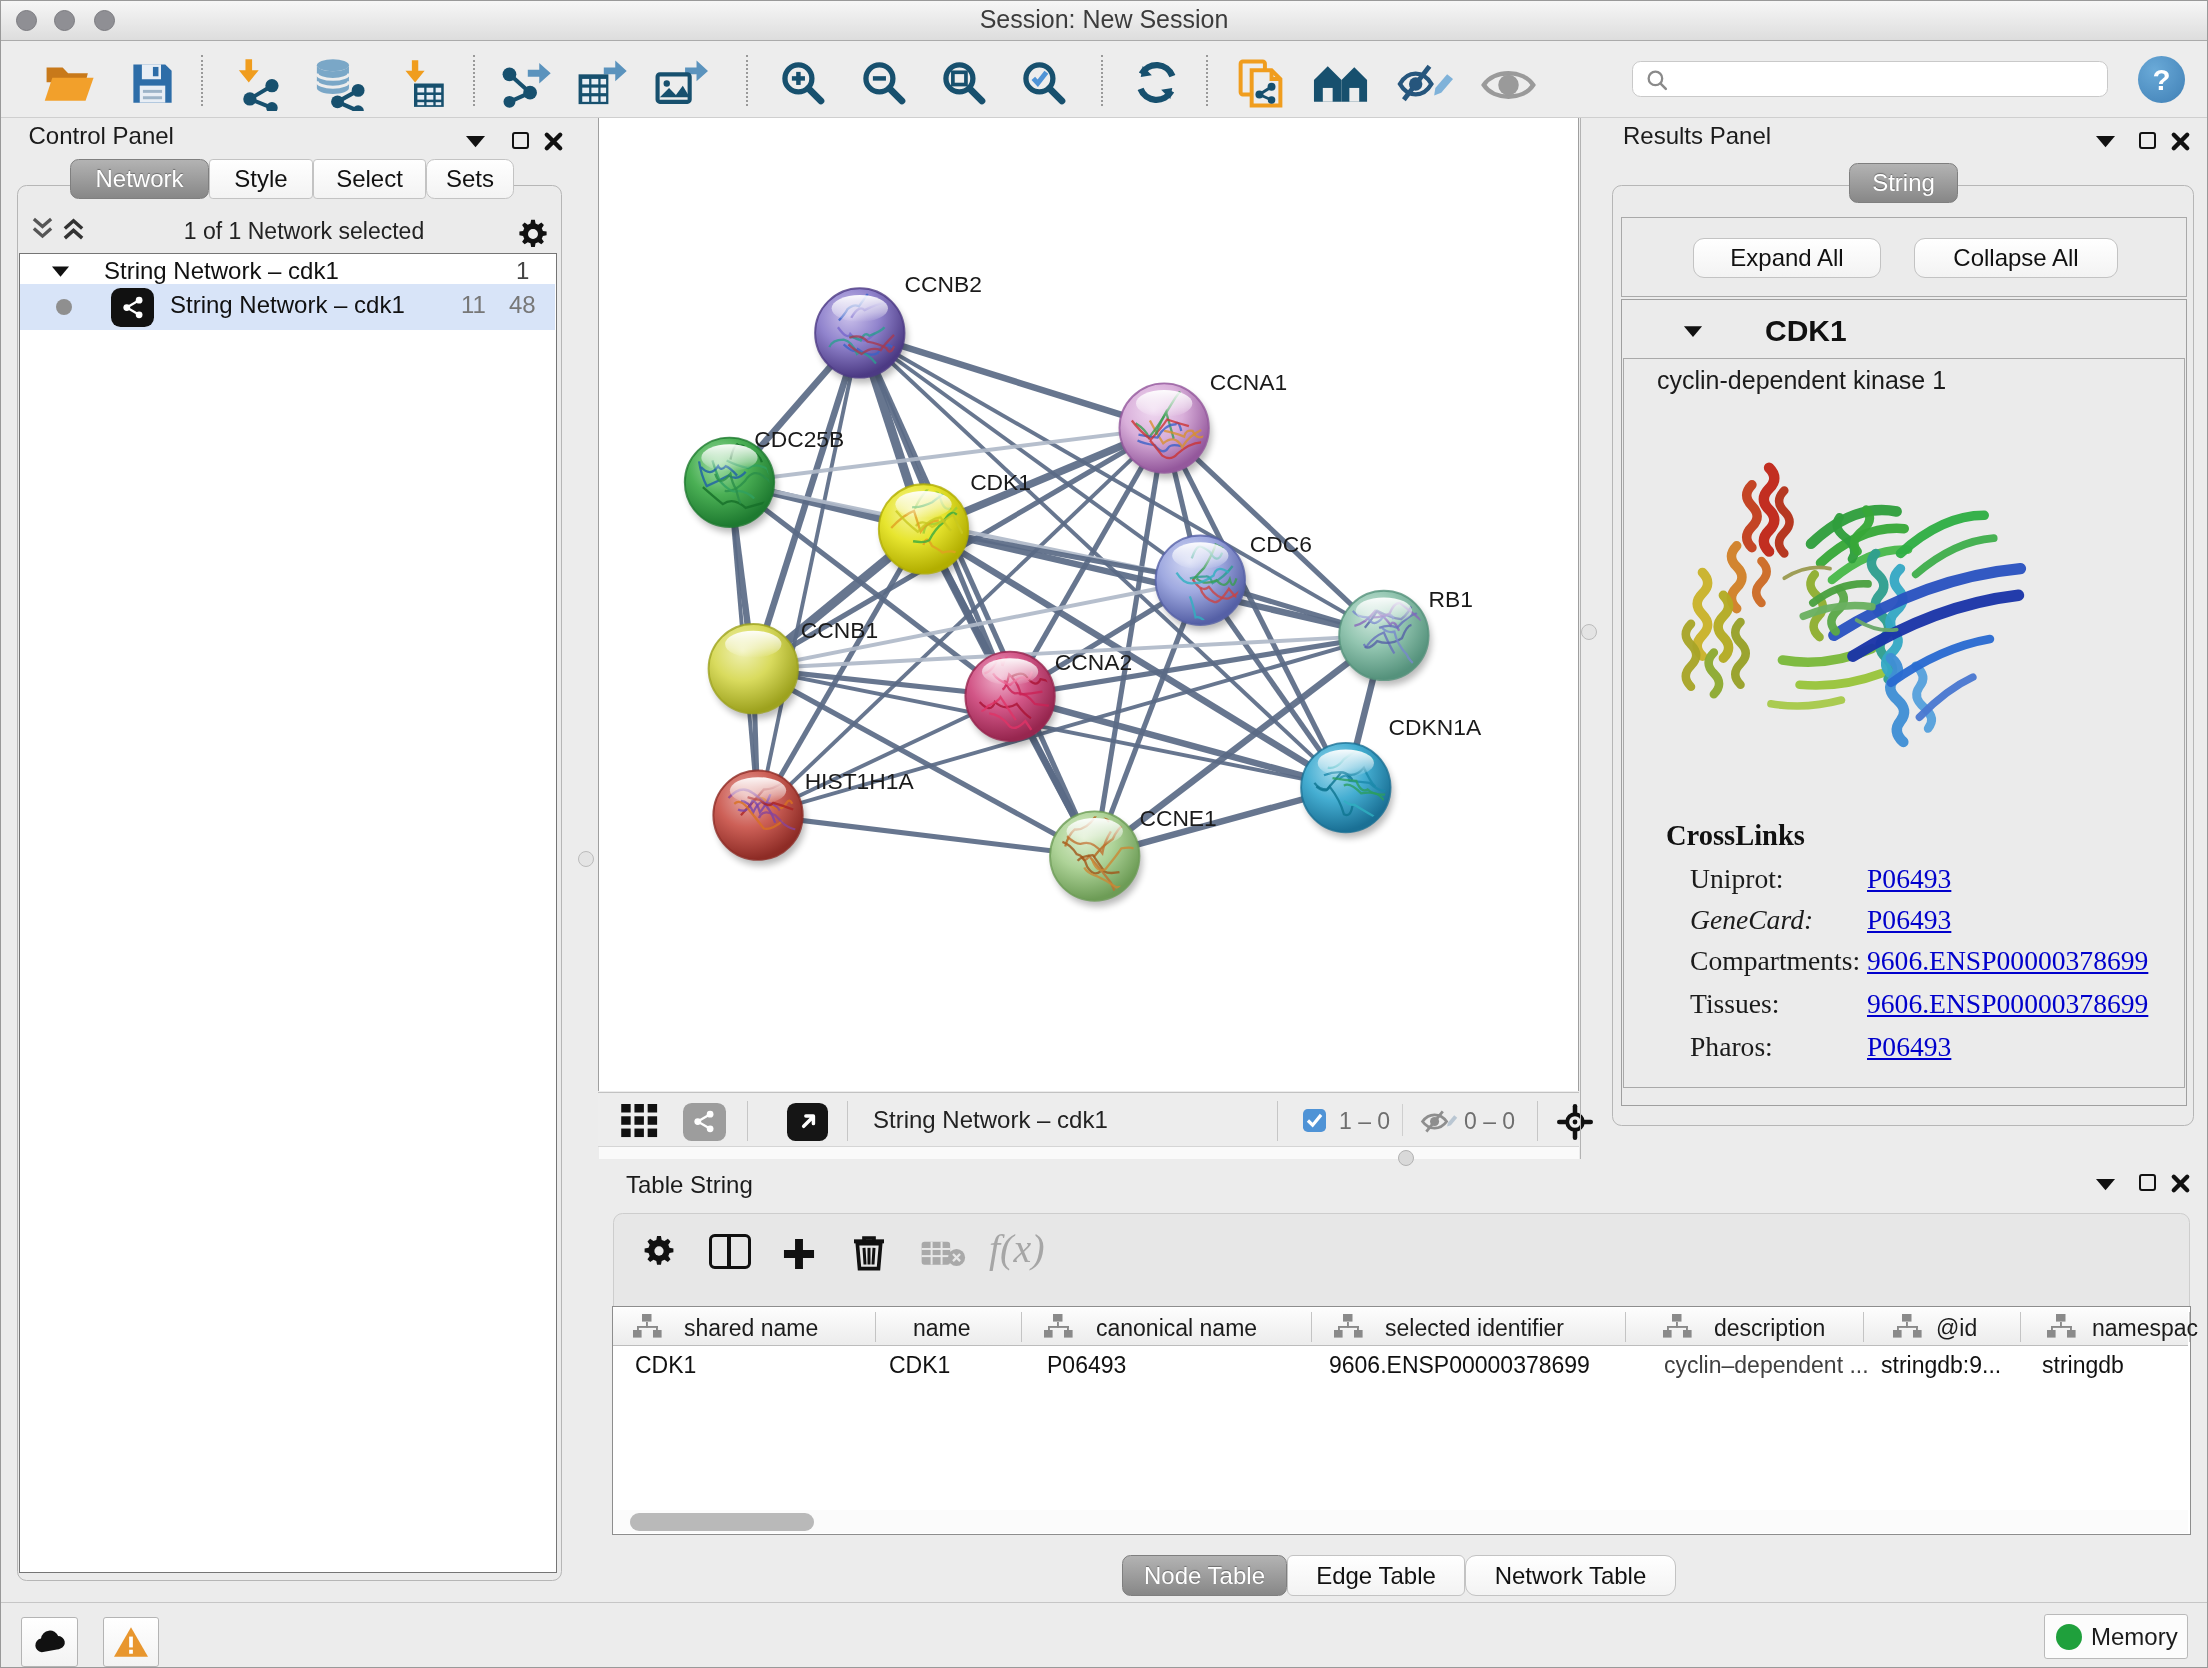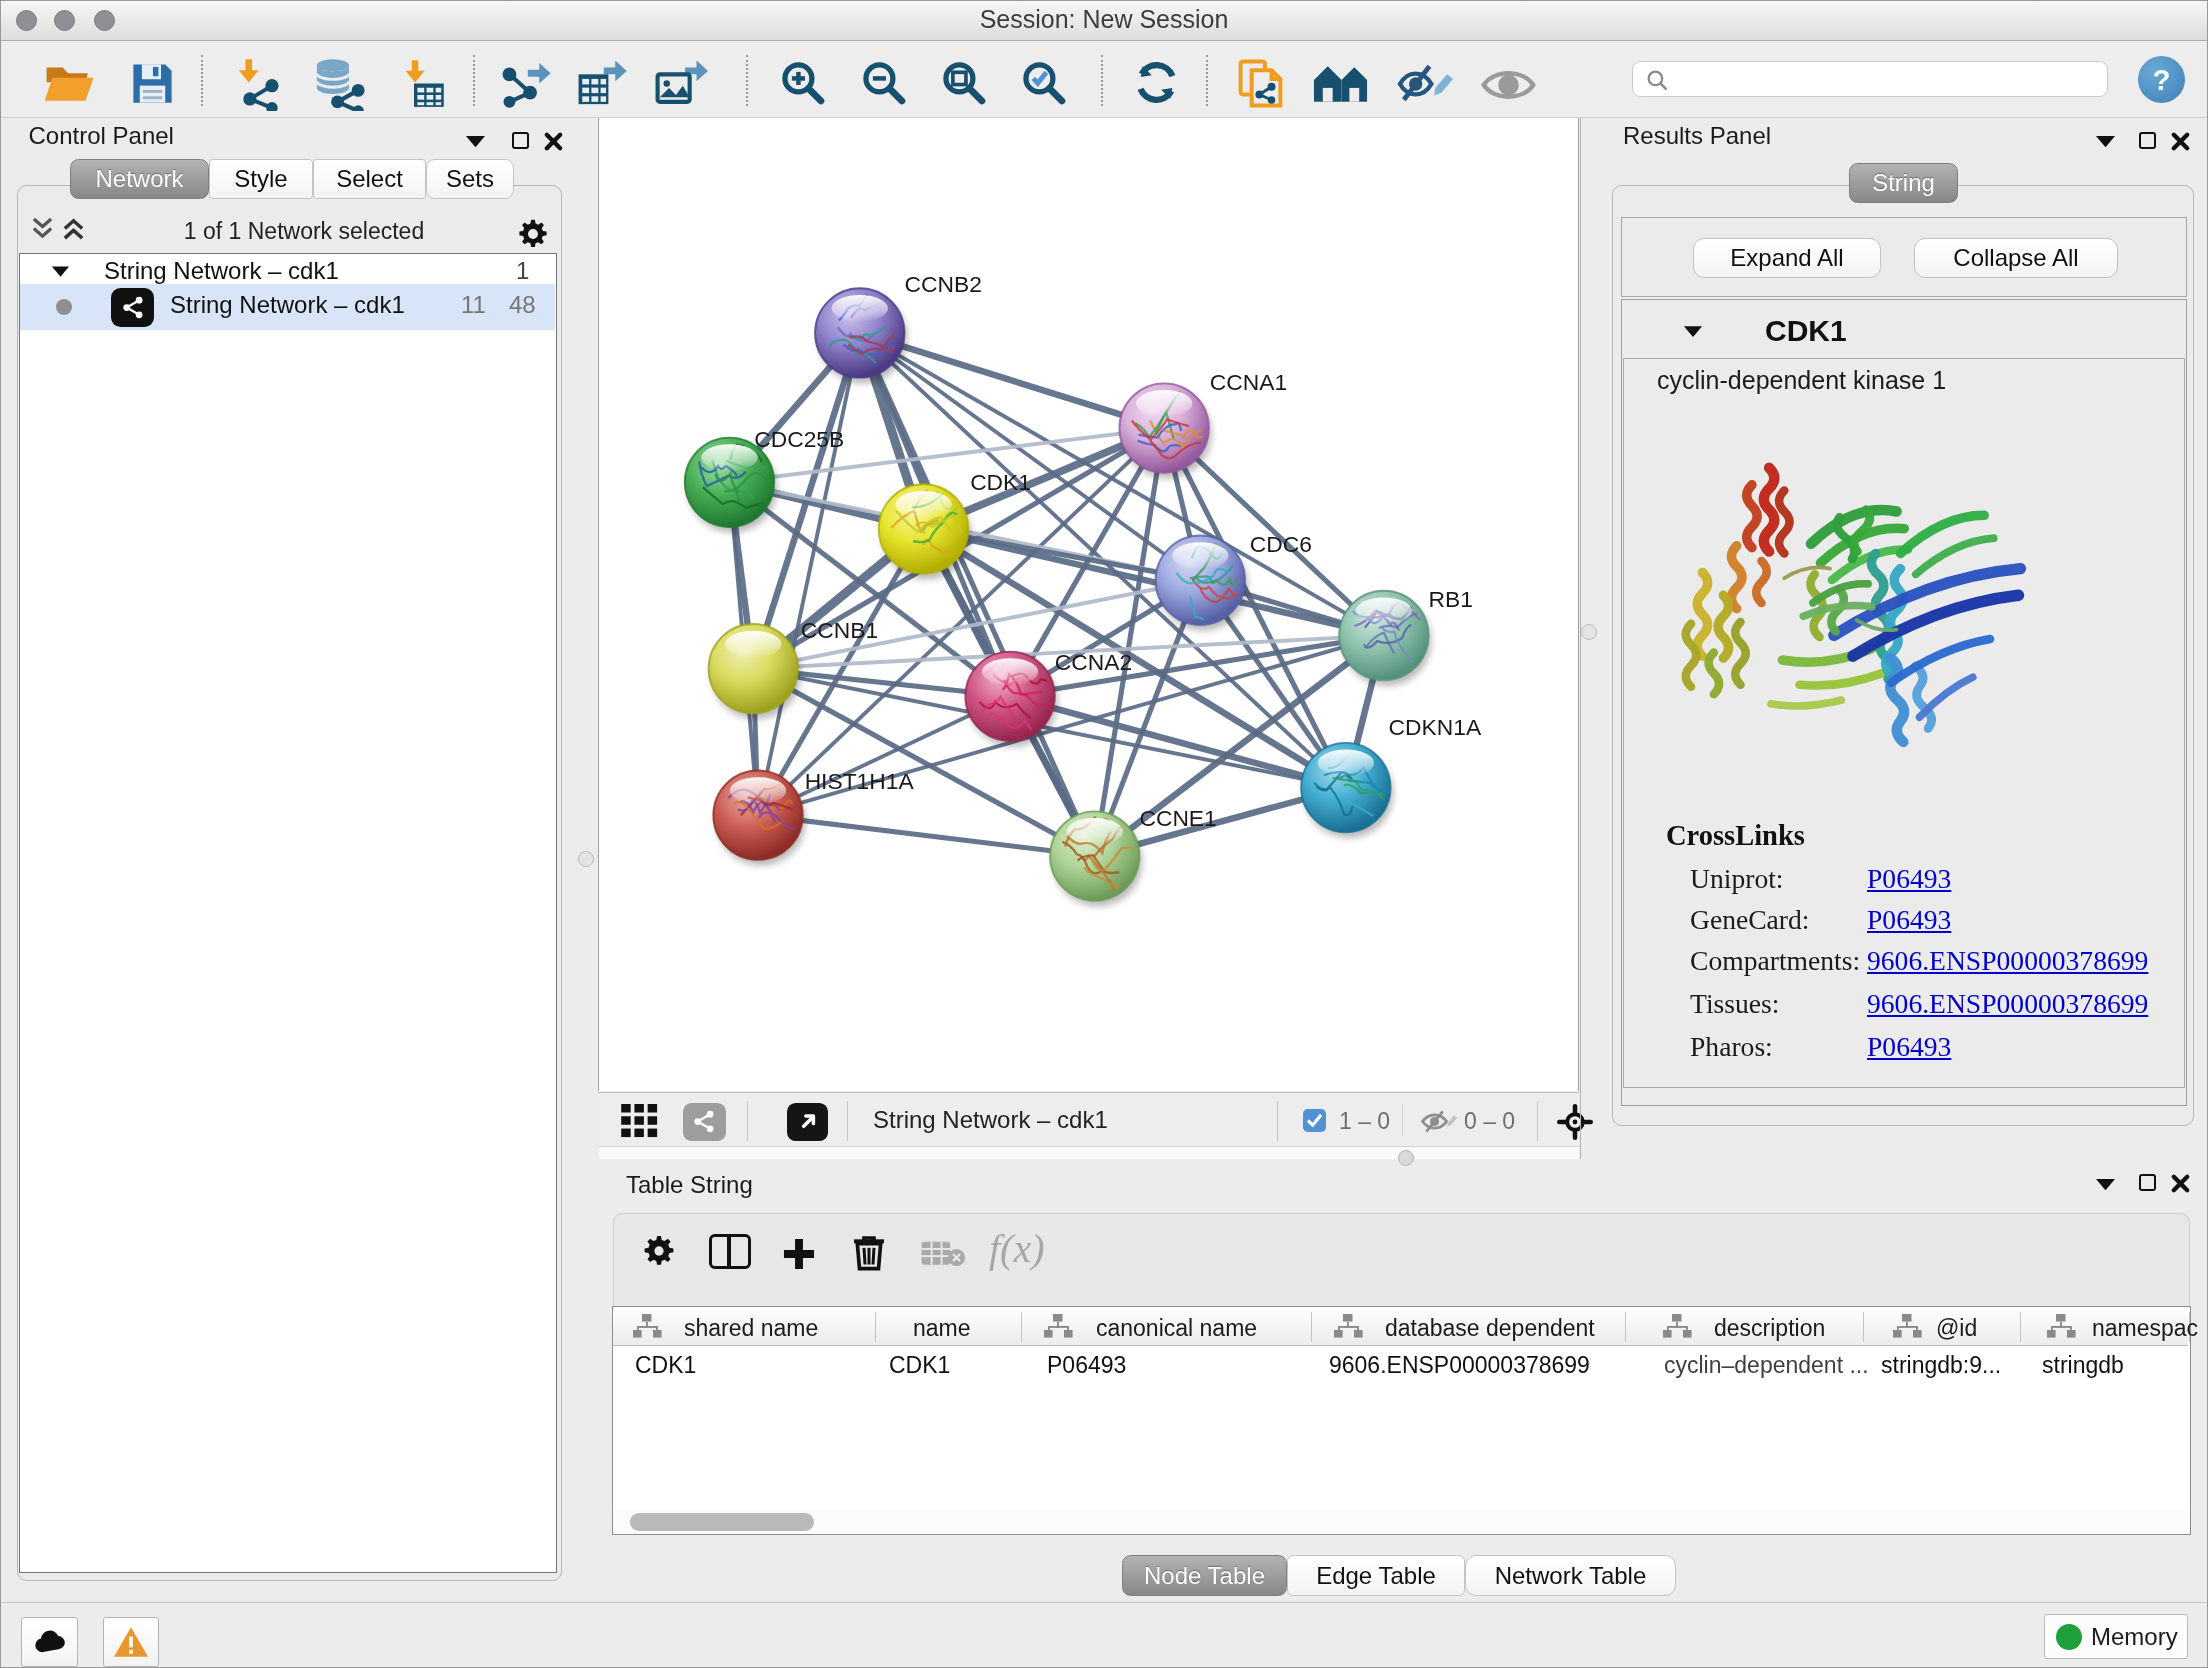--- a/index.html
+++ b/index.html
@@ -701,21 +701,21 @@
       <path d="M178 134 Q188 145 176 156 Q164 167 174 178" fill="none" stroke="#5aa848" stroke-width="9" stroke-linecap="round" stroke-opacity="0.96"></path>
       <path d="M140 162 Q176 147 212 152" fill="none" stroke="#6ab060" stroke-width="8" stroke-linecap="round" stroke-opacity="0.96"></path>
       <path d="M150 148 Q179 126 208 128" fill="none" stroke="#4aa040" stroke-width="8" stroke-linecap="round" stroke-opacity="0.96"></path>
       <path d="M120 122 Q144 107 168 112" fill="none" stroke="#9a9a50" stroke-width="4" stroke-linecap="round" stroke-opacity="0.96"></path>
       <path d="M196 166 Q217 179 238 176" fill="none" stroke="#6aa86a" stroke-width="4" stroke-linecap="round" stroke-opacity="0.96"></path>
     </svg></div>
 
 <div class="abs serif" style="left:1666px;top:820px;font-size:28.5px;font-weight:700;color:#111;">CrossLinks</div>
 <div class="abs serif" style="left:1690px;top:863px;font-size:27.6px;">Uniprot:</div>
 <div class="abs serif" style="left:1867px;top:863px;font-size:27.6px;"><span style="color:#0000cc;text-decoration:underline;">P06493</span></div>
-<div class="abs serif" style="left:1690px;top:904px;font-size:27.6px;">GeneCard:</div>
+<div class="abs serif" style="left:1690px;top:904px;font-size:27.6px;font-style:italic;">GeneCard:</div>
 <div class="abs serif" style="left:1867px;top:904px;font-size:27.6px;"><span style="color:#0000cc;text-decoration:underline;">P06493</span></div>
 <div class="abs serif" style="left:1690px;top:945px;font-size:27.6px;">Compartments:</div>
 <div class="abs serif" style="left:1867px;top:945px;font-size:27.6px;"><span style="color:#0000cc;text-decoration:underline;">9606.ENSP00000378699</span></div>
 <div class="abs serif" style="left:1690px;top:988px;font-size:27.6px;">Tissues:</div>
 <div class="abs serif" style="left:1867px;top:988px;font-size:27.6px;"><span style="color:#0000cc;text-decoration:underline;">9606.ENSP00000378699</span></div>
 <div class="abs serif" style="left:1690px;top:1031px;font-size:27.6px;">Pharos:</div>
 <div class="abs serif" style="left:1867px;top:1031px;font-size:27.6px;"><span style="color:#0000cc;text-decoration:underline;">P06493</span></div>
 
 <div class="abs ttl" style="left:626px;top:1171px;">Table String</div>
 <svg class="abs" style="left:2095px;top:1177px" width="21" height="14.3" viewBox="0 0 22 15">
@@ -771,21 +771,21 @@
 <div class="abs" style="left:1863px;top:1312px;width:1px;height:30px;background:#c4c4c4;"></div>
 <div class="abs" style="left:2020px;top:1312px;width:1px;height:30px;background:#c4c4c4;"></div>
 <div class="abs" style="left:2189px;top:1312px;width:1px;height:30px;background:#c4c4c4;"></div>
 
 <div class="abs hicon" style="left:631px;top:1314px;"></div>
 <div class="abs" style="left:684px;top:1315px;font-size:23px;color:#1b1b1b;">shared name</div>
 <div class="abs" style="left:913px;top:1315px;font-size:23px;color:#1b1b1b;">name</div>
 <div class="abs hicon" style="left:1042px;top:1314px;"></div>
 <div class="abs" style="left:1096px;top:1315px;font-size:23px;color:#1b1b1b;">canonical name</div>
 <div class="abs hicon" style="left:1332px;top:1314px;"></div>
-<div class="abs" style="left:1385px;top:1315px;font-size:23px;color:#1b1b1b;">database dependent</div>
+<div class="abs" style="left:1385px;top:1315px;font-size:23px;color:#1b1b1b;">selected identifier</div>
 <div class="abs hicon" style="left:1661px;top:1314px;"></div>
 <div class="abs" style="left:1714px;top:1315px;font-size:23px;color:#1b1b1b;">description</div>
 <div class="abs hicon" style="left:1891px;top:1314px;"></div>
 <div class="abs" style="left:1936px;top:1315px;font-size:23px;color:#1b1b1b;">@id</div>
 <div class="abs hicon" style="left:2045px;top:1314px;"></div>
 <div class="abs" style="left:2092px;top:1315px;font-size:23px;color:#1b1b1b;">namespac</div>
 
 <div class="abs" style="left:635px;top:1352px;font-size:23px;color:#111;">CDK1</div>
 <div class="abs" style="left:889px;top:1352px;font-size:23px;color:#111;">CDK1</div>
 <div class="abs" style="left:1047px;top:1352px;font-size:23px;color:#111;">P06493</div>

